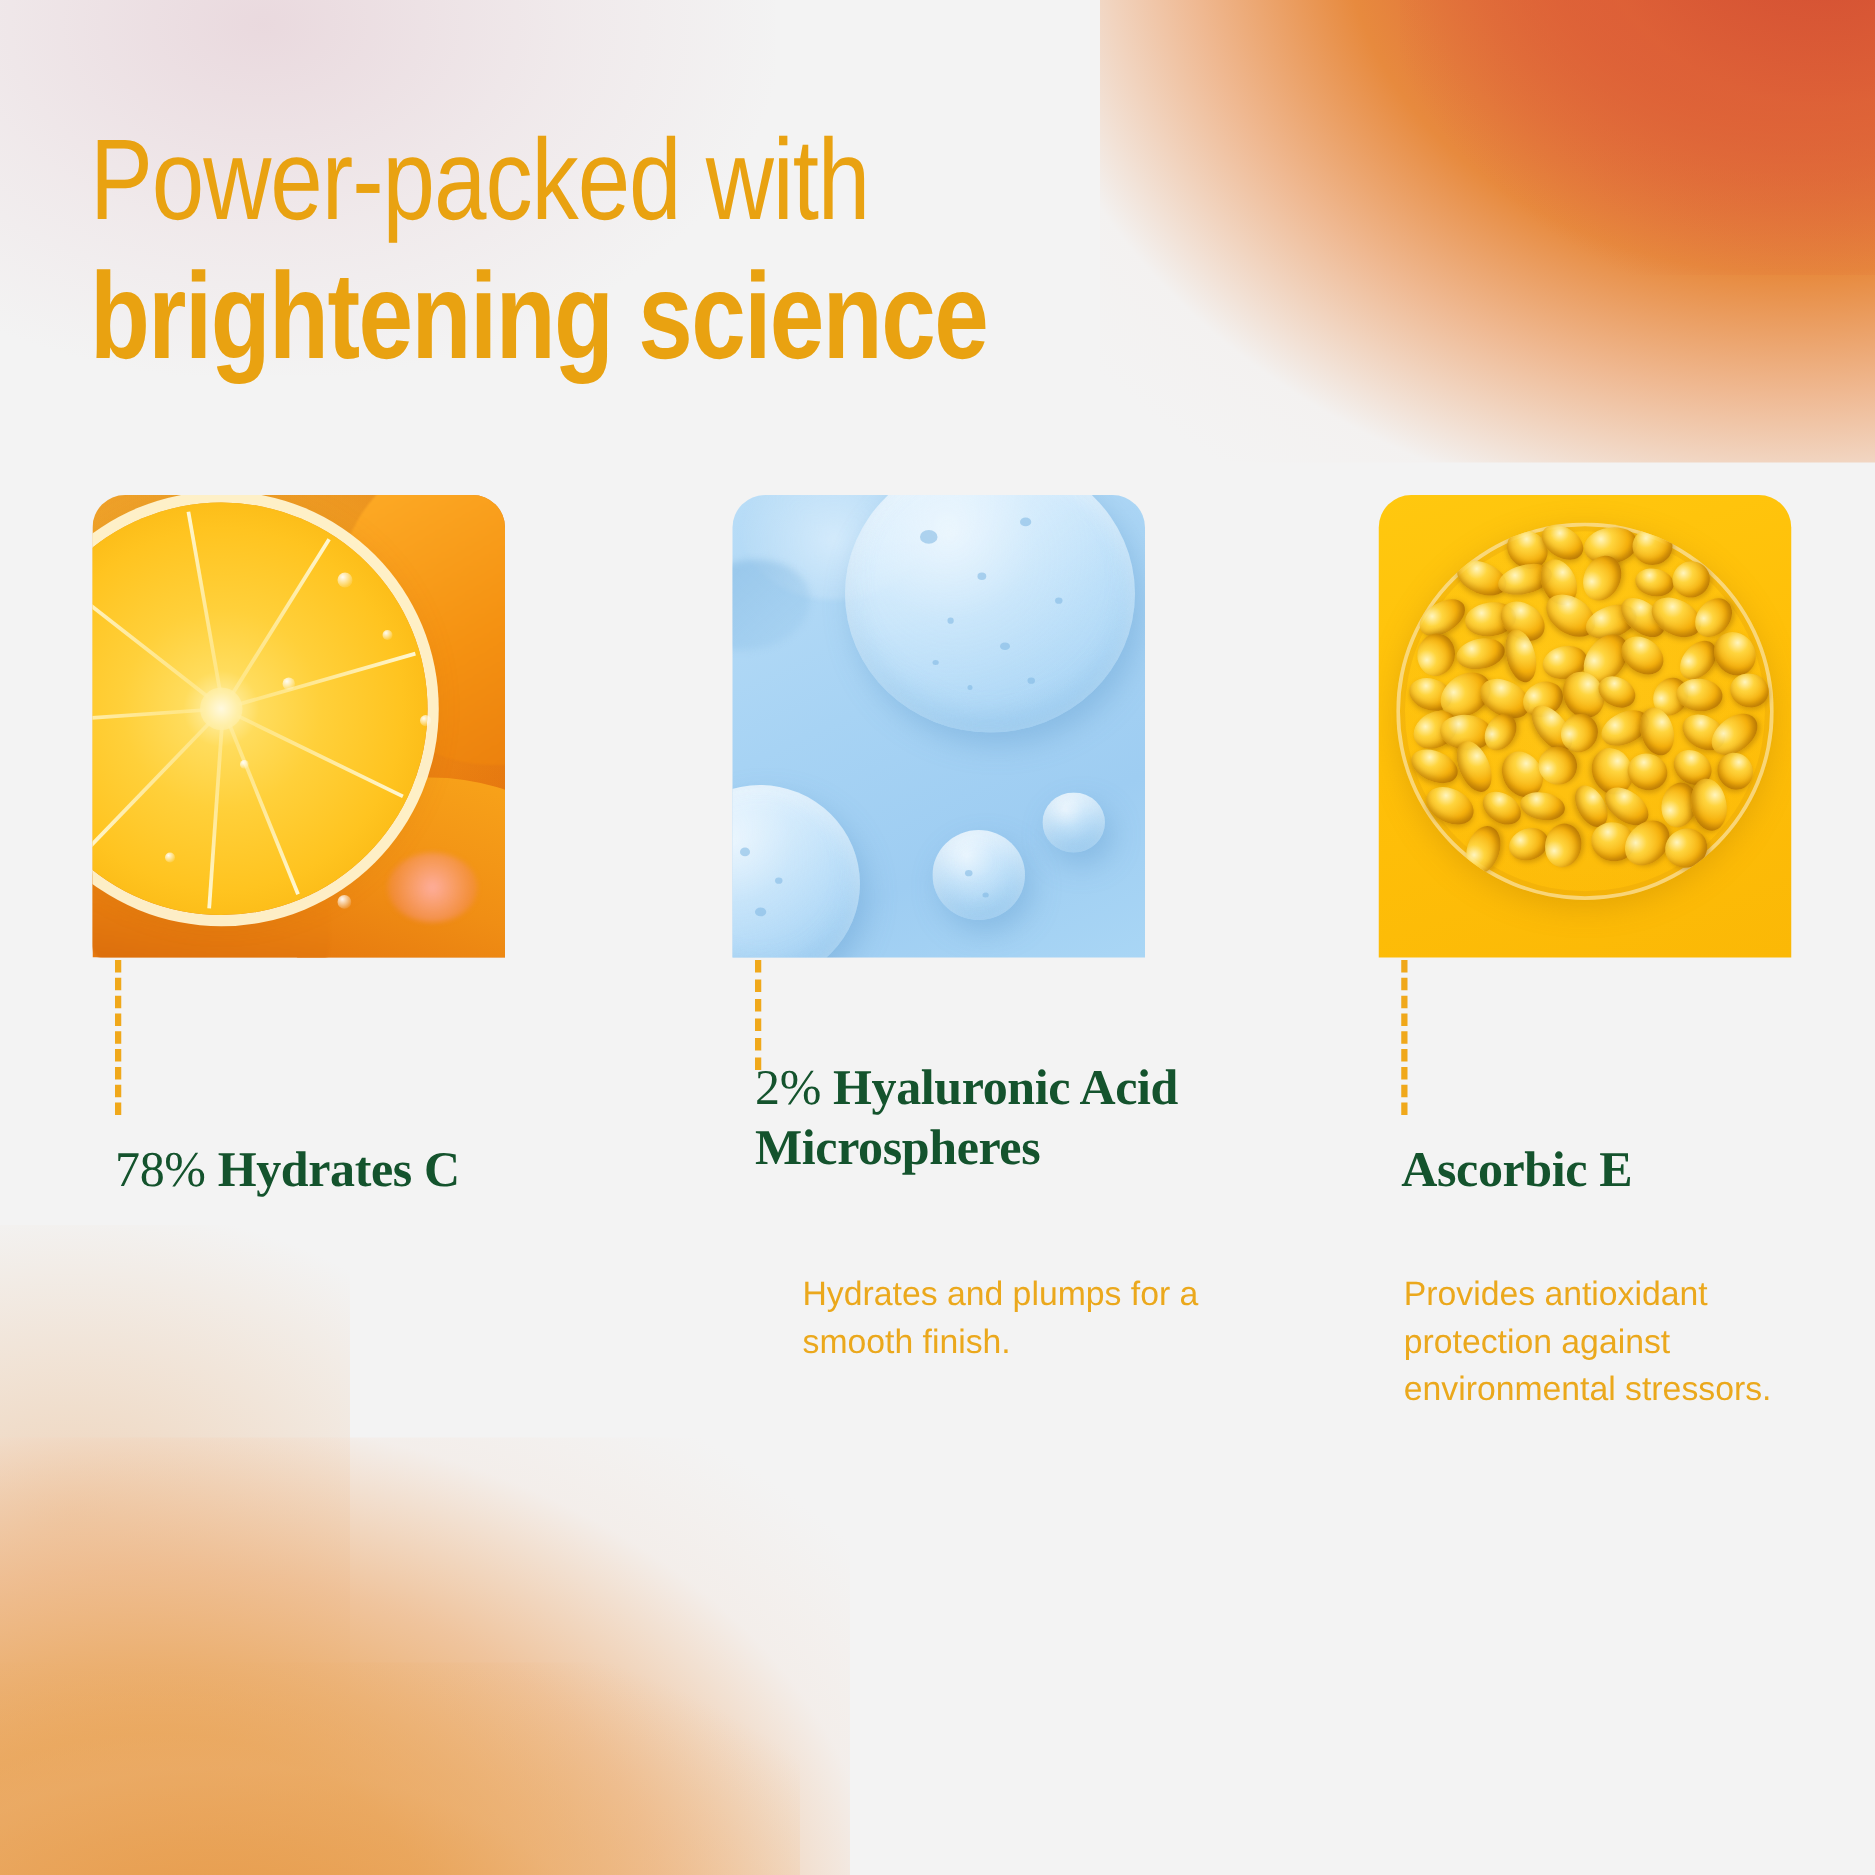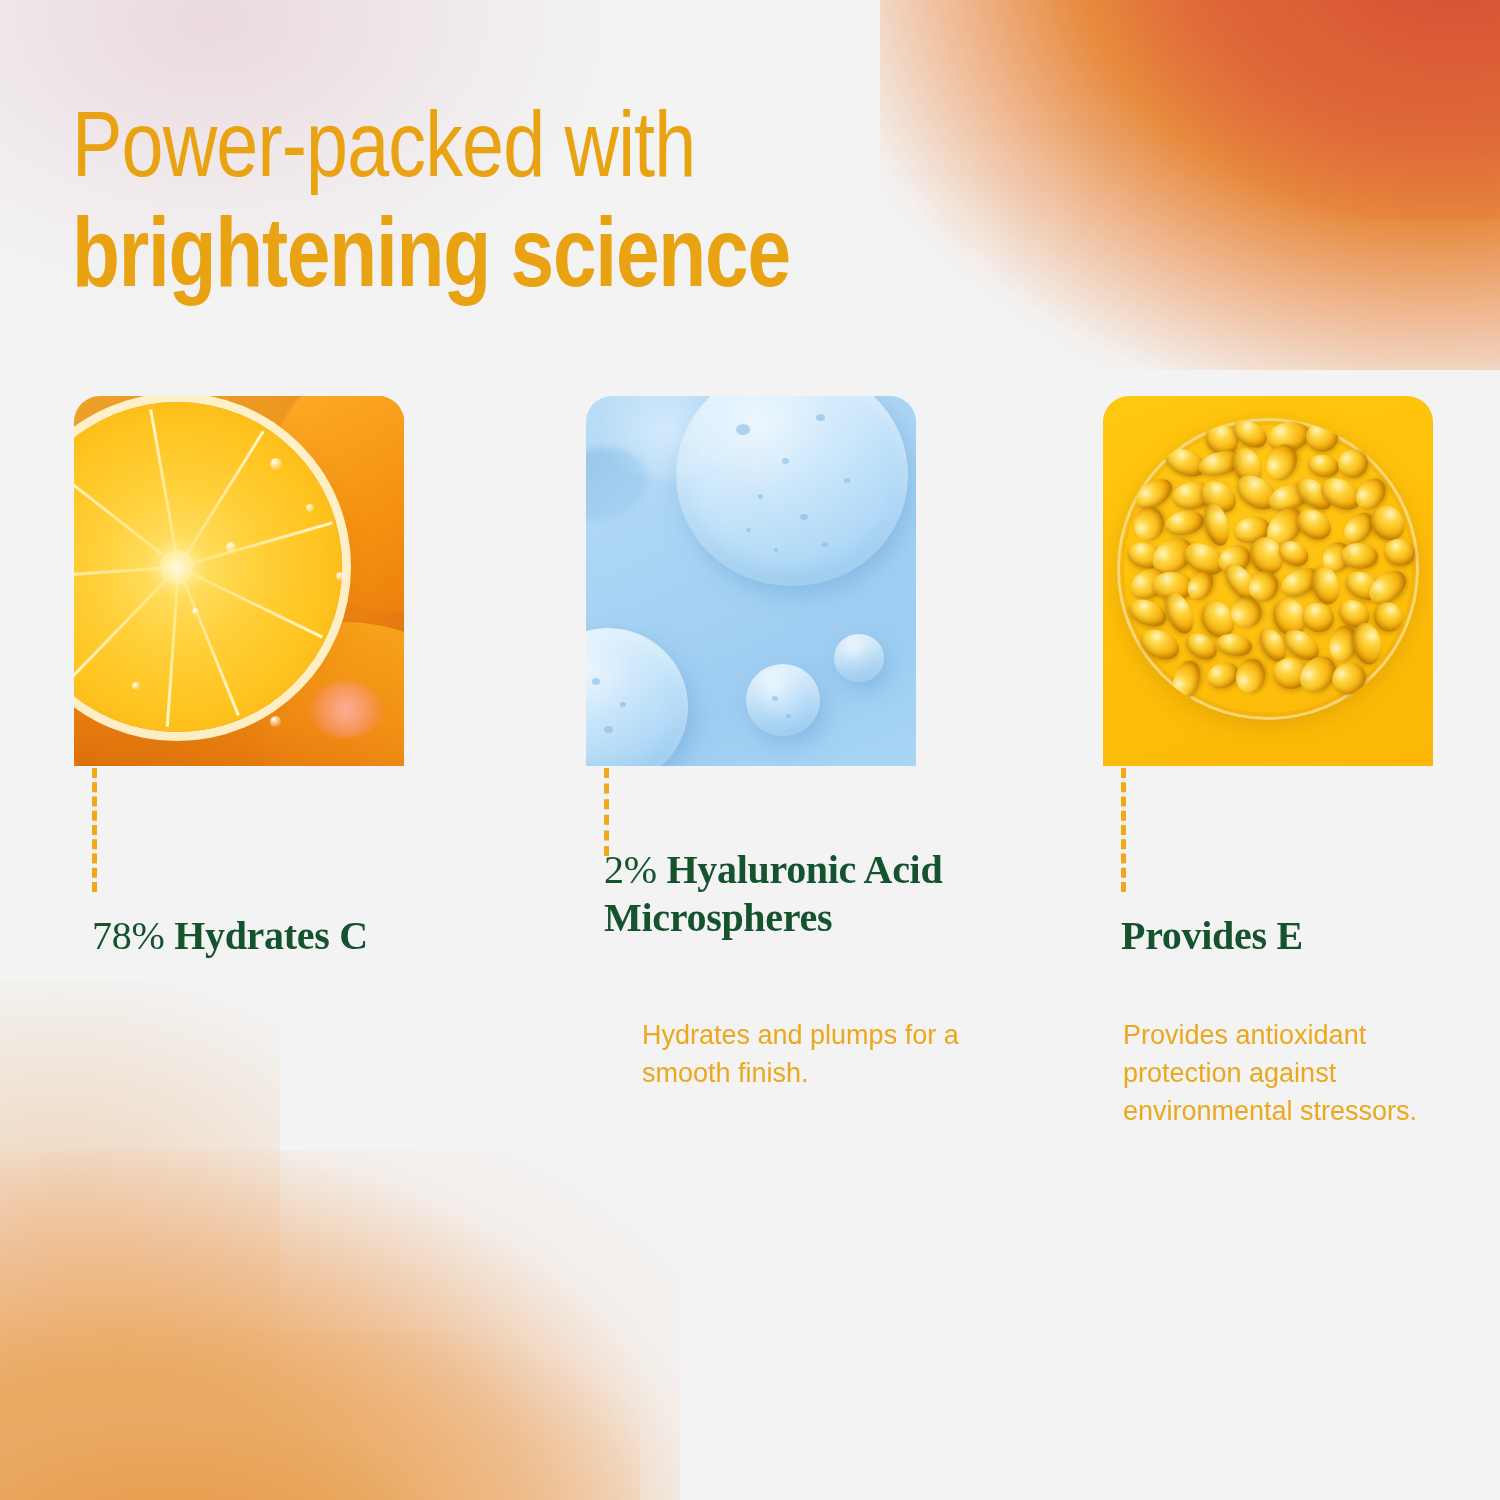--- a/index.html
+++ b/index.html
@@ -479,20 +479,20 @@
             <div class="gel" style="width: 34.8669px; height: 28.6555px; left: 115.983px; top: 243.927px; transform: rotate(-79.5deg);"></div>
             <div class="gel" style="width: 35.303px; height: 30.5914px; left: 155.986px; top: 240.308px; transform: rotate(11.7deg);"></div>
             <div class="gel" style="width: 39.5849px; height: 31.2896px; left: 181.392px; top: 240.93px; transform: rotate(-45.8deg);"></div>
             <div class="gel" style="width: 33.9153px; height: 31.2684px; left: 215.074px; top: 244.902px; transform: rotate(-19.7deg);"></div>
           </div>
       </div>
 
       <div class="connector connector-3"></div>
 
       <div class="ing-title ing-title-3">
-        <span>Provides E</span>
+        <span>Ascorbic E</span>
       </div>
 
       <div class="ing-body ing-body-3">Provides antioxidant protection against environmental stressors.</div>
     </div>
 
   </div>
 </div>
 
 </body></html>

